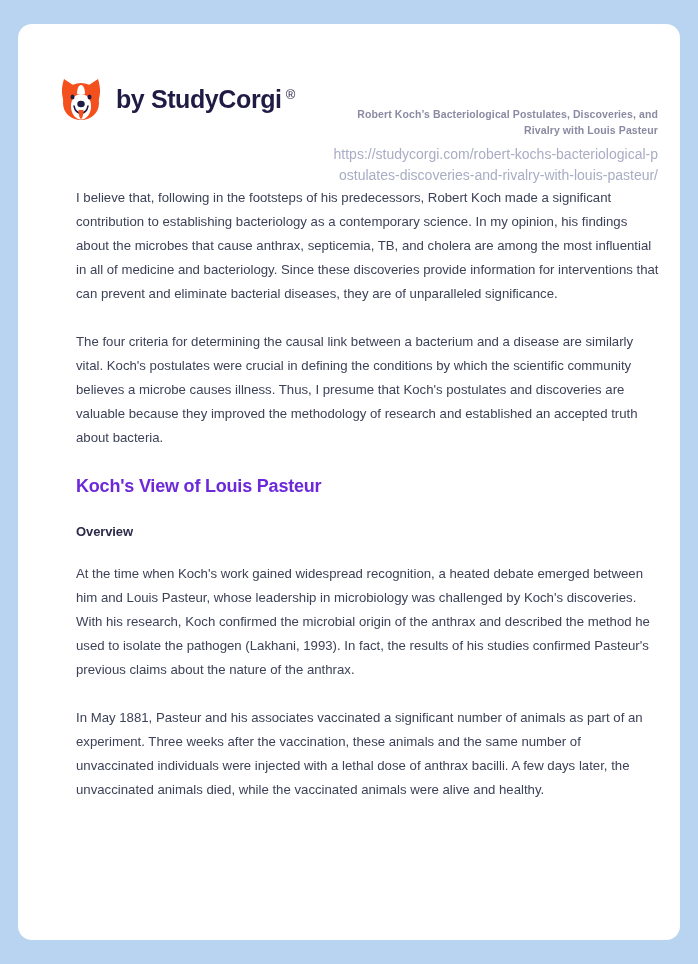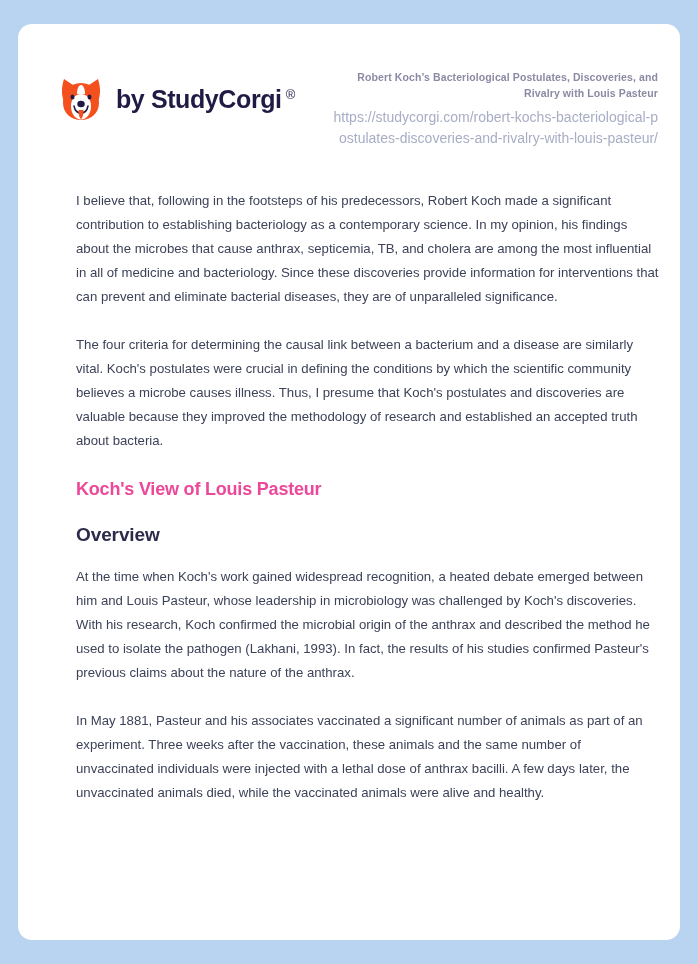--- a/index.html
+++ b/index.html
@@ -67,20 +67,21 @@
     font-weight: normal;
     line-height: 1;
     margin-left: 4px;
     margin-top: 1px;
   }
 
   .header-meta {
     text-align: right;
     max-width: 330px;
     padding-top: 2px;
+    margin-top: 37px;
   }
 
   .doc-title {
     color: #8b8aa3;
     font-size: 10.5px;
     font-weight: bold;
     line-height: 1.5;
     letter-spacing: 0.1px;
   }
 
@@ -89,45 +90,44 @@
     font-size: 14px;
     font-weight: normal;
     line-height: 1.5;
     margin-top: 5px;
     word-break: break-all;
   }
 
   
   .article {
     padding: 0 20px 0 58px;
-    margin-top: 40px;
   }
 
   .article p {
     color: #3d4258;
     font-size: 13.2px;
     line-height: 24px;
     margin-bottom: 24px;
     text-align: left;
   }
 
   .article p:last-child { margin-bottom: 0; }
 
   h2.section-heading {
-    color: #ec4899;
+    color: #6d28d9;
     font-size: 18px;
     font-weight: bold;
     line-height: 24px;
     margin: 4px 0 22px 0;
     letter-spacing: -0.2px;
   }
 
   h3.sub-heading {
     color: #2b2a4a;
-    font-size: 19px;
+    font-size: 13px;
     font-weight: bold;
     line-height: 24px;
     margin: 0 0 18px 0;
     letter-spacing: -0.1px;
   }
 </style>
 </head>
 <body>
 
 <div class="page-card">

